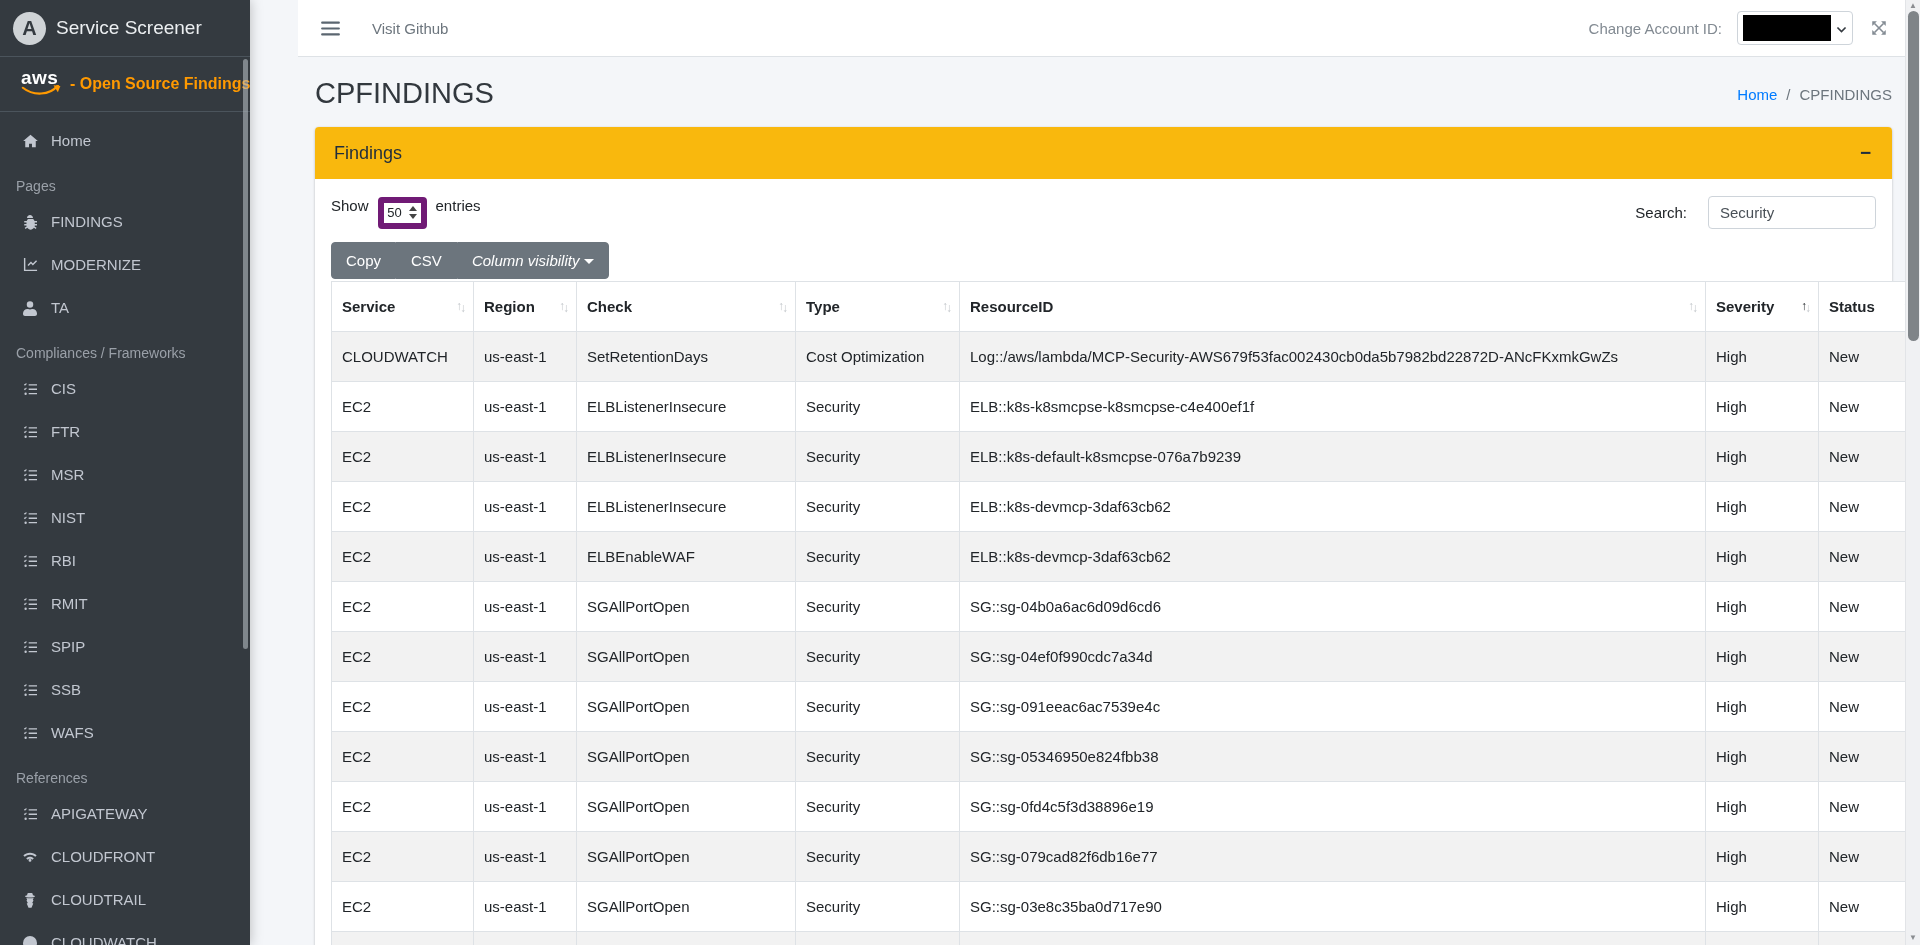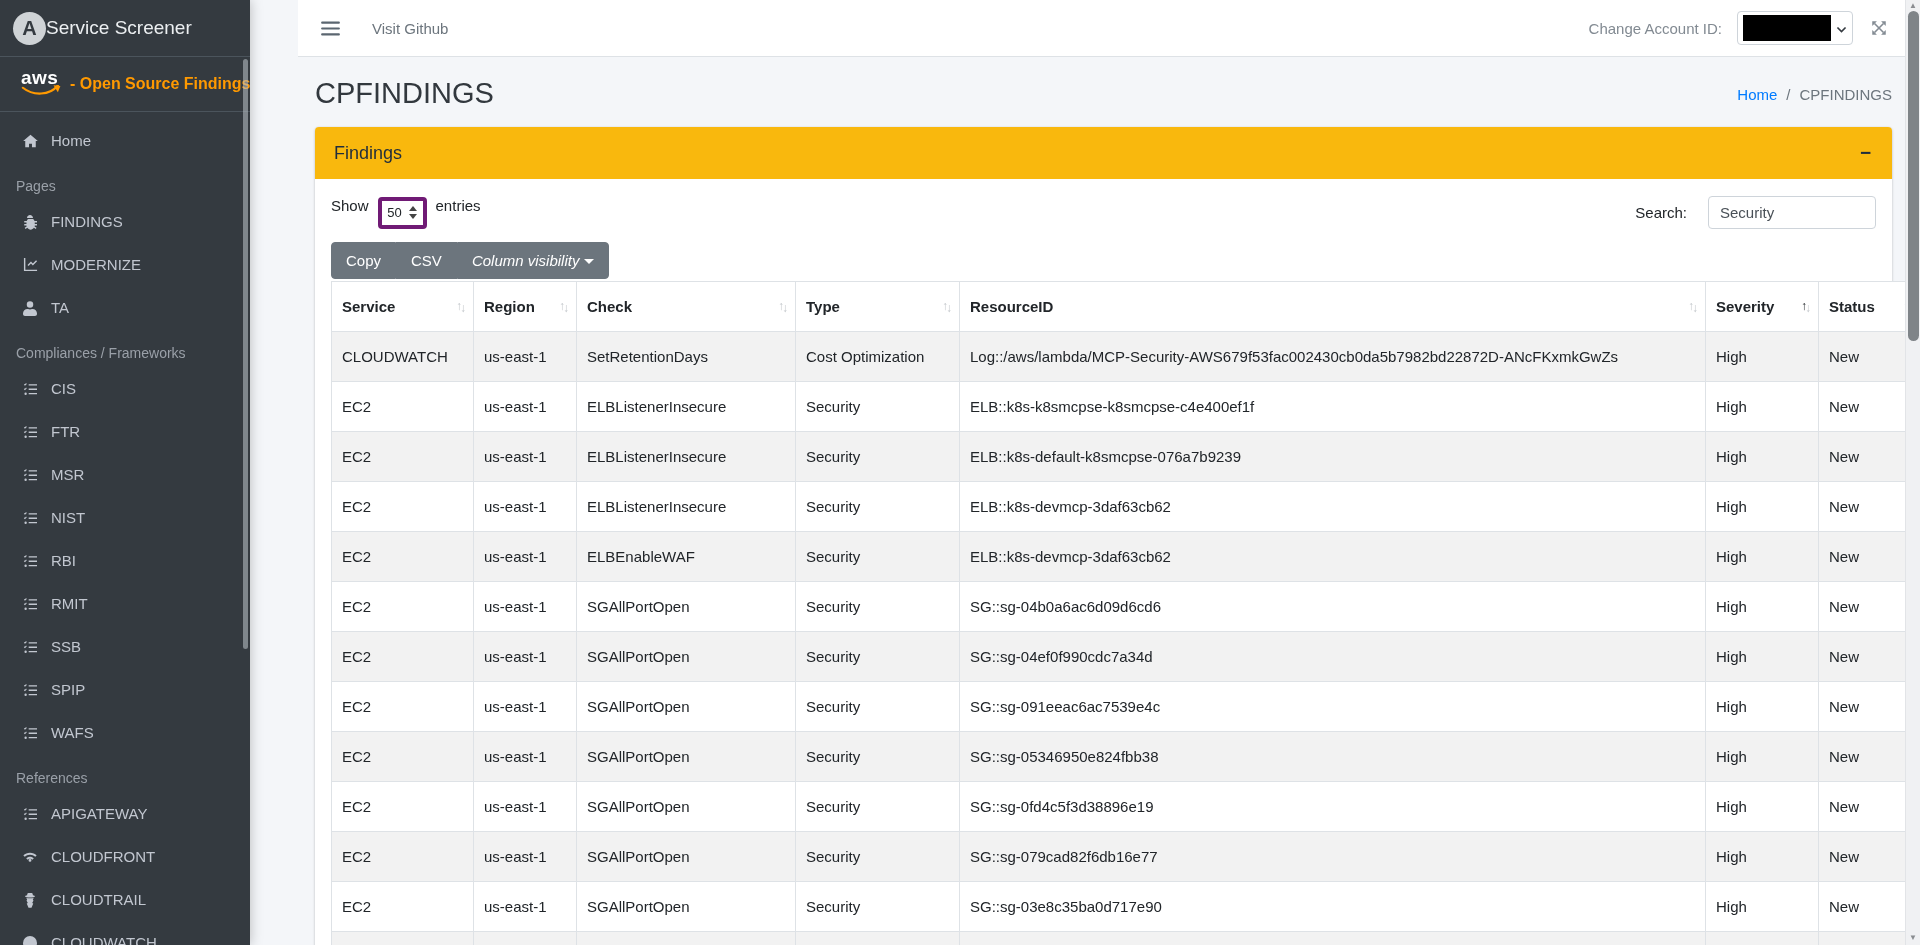--- a/index.html
+++ b/index.html
@@ -14,21 +14,21 @@
   
   .sidebar {
     width:250px; flex-shrink:0; background:#343a40; color:#c2c7d0;
     position:relative; z-index:3; box-shadow:0 0 12px rgba(0,0,0,.25);
   }
   .brand { height:57px; display:flex; align-items:center; padding:0 13px; border-bottom:1px solid #4b545c; }
   .brand-logo {
     width:33px; height:33px; border-radius:50%; background:#cfd3d6; color:#343a40;
     font-weight:700; font-size:20px; display:flex; align-items:center; justify-content:center; flex-shrink:0;
   }
-  .brand-text { font-size:19px; font-weight:300; color:#eceff1; white-space:nowrap; }
+  .brand-text { margin-left:10px; font-size:19px; font-weight:300; color:#eceff1; white-space:nowrap; }
 
   .aws-panel { display:flex; align-items:center; padding:13px 10px 13px 21px; border-bottom:1px solid #4b545c; }
   .aws-logo { display:flex; flex-direction:column; align-items:flex-start; }
   .aws-word { color:#ffffff; font-weight:700; font-size:19px; line-height:15px; letter-spacing:.5px; }
   .aws-osp { color:#ff9900; font-weight:700; font-size:16px; margin-left:9px; white-space:nowrap; }
 
   .sidebar nav ul { list-style:none; margin:8px 0 0; padding:0 8px; }
   .nav-header { color:#9aa0a8; font-size:14px; padding:13px 8px 4px; line-height:21px; }
   .nav-item {
     display:flex; align-items:center; padding:10px 8px; margin-bottom:2px;
@@ -66,21 +66,21 @@
     height:52px; padding:0 19px; border-radius:4px 4px 0 0;
     display:flex; align-items:center; justify-content:space-between;
     font-size:18px; color:#1f2d3d;
   }
   .collapse-btn { background:none; border:none; color:#1f2d3d; font-size:19px; font-weight:700; cursor:pointer; padding:0 2px; font-family:inherit; }
   .card-body { padding:17px 16px; }
 
   .dt-controls { display:flex; justify-content:space-between; align-items:center; margin-bottom:13px; }
   .dt-length { display:flex; align-items:flex-start; gap:9px; font-size:15px; }
   .length-select {
-    width:49px; height:32px; border:4px solid #701a75; border-radius:4px; background:#fff;
+    width:49px; height:32px; border:6px solid #701a75; border-radius:4px; background:#fff;
     display:flex; align-items:center; justify-content:center; gap:7px; font-size:13px; cursor:pointer;
   }
   .spin { display:flex; flex-direction:column; gap:3px; }
   .spin i { display:block; width:0; height:0; border-left:4px solid transparent; border-right:4px solid transparent; }
   .spin .u { border-bottom:5px solid #444; }
   .spin .d { border-top:5px solid #444; }
   .dt-search { display:flex; align-items:center; gap:21px; font-size:15px; }
   .dt-search input {
     width:168px; height:33px; border:1px solid #ced4da; border-radius:4px; padding:0 11px;
     font-size:15px; color:#495057; font-family:inherit; outline:none; background:#fff;
@@ -219,29 +219,29 @@
               </svg>
             </span>
             <span>RMIT</span>
           </li>
           <li class="nav-item">
             <span class="nav-icon">
               <svg viewBox="0 0 512 512" width="16" height="14" fill="currentColor">
                 <path d="M139 69l-67 72-40-40 28-29 12 12 39-43 28 28zM208 80h304v48H208V80zM139 229l-67 72-40-40 28-29 12 12 39-43 28 28zM208 240h304v48H208v-48zM96 472a44 44 0 1 1 0-88 44 44 0 0 1 0 88zM208 400h304v48H208v-48z"></path>
               </svg>
             </span>
+            <span>SPIP</span>
+          </li>
+          <li class="nav-item">
+            <span class="nav-icon">
+              <svg viewBox="0 0 512 512" width="16" height="14" fill="currentColor">
+                <path d="M139 69l-67 72-40-40 28-29 12 12 39-43 28 28zM208 80h304v48H208V80zM139 229l-67 72-40-40 28-29 12 12 39-43 28 28zM208 240h304v48H208v-48zM96 472a44 44 0 1 1 0-88 44 44 0 0 1 0 88zM208 400h304v48H208v-48z"></path>
+              </svg>
+            </span>
             <span>SSB</span>
-          </li>
-          <li class="nav-item">
-            <span class="nav-icon">
-              <svg viewBox="0 0 512 512" width="16" height="14" fill="currentColor">
-                <path d="M139 69l-67 72-40-40 28-29 12 12 39-43 28 28zM208 80h304v48H208V80zM139 229l-67 72-40-40 28-29 12 12 39-43 28 28zM208 240h304v48H208v-48zM96 472a44 44 0 1 1 0-88 44 44 0 0 1 0 88zM208 400h304v48H208v-48z"></path>
-              </svg>
-            </span>
-            <span>SPIP</span>
           </li>
           <li class="nav-item">
             <span class="nav-icon">
               <svg viewBox="0 0 512 512" width="16" height="14" fill="currentColor">
                 <path d="M139 69l-67 72-40-40 28-29 12 12 39-43 28 28zM208 80h304v48H208V80zM139 229l-67 72-40-40 28-29 12 12 39-43 28 28zM208 240h304v48H208v-48zM96 472a44 44 0 1 1 0-88 44 44 0 0 1 0 88zM208 400h304v48H208v-48z"></path>
               </svg>
             </span>
             <span>WAFS</span>
           </li>
           <li class="nav-header">References</li>

